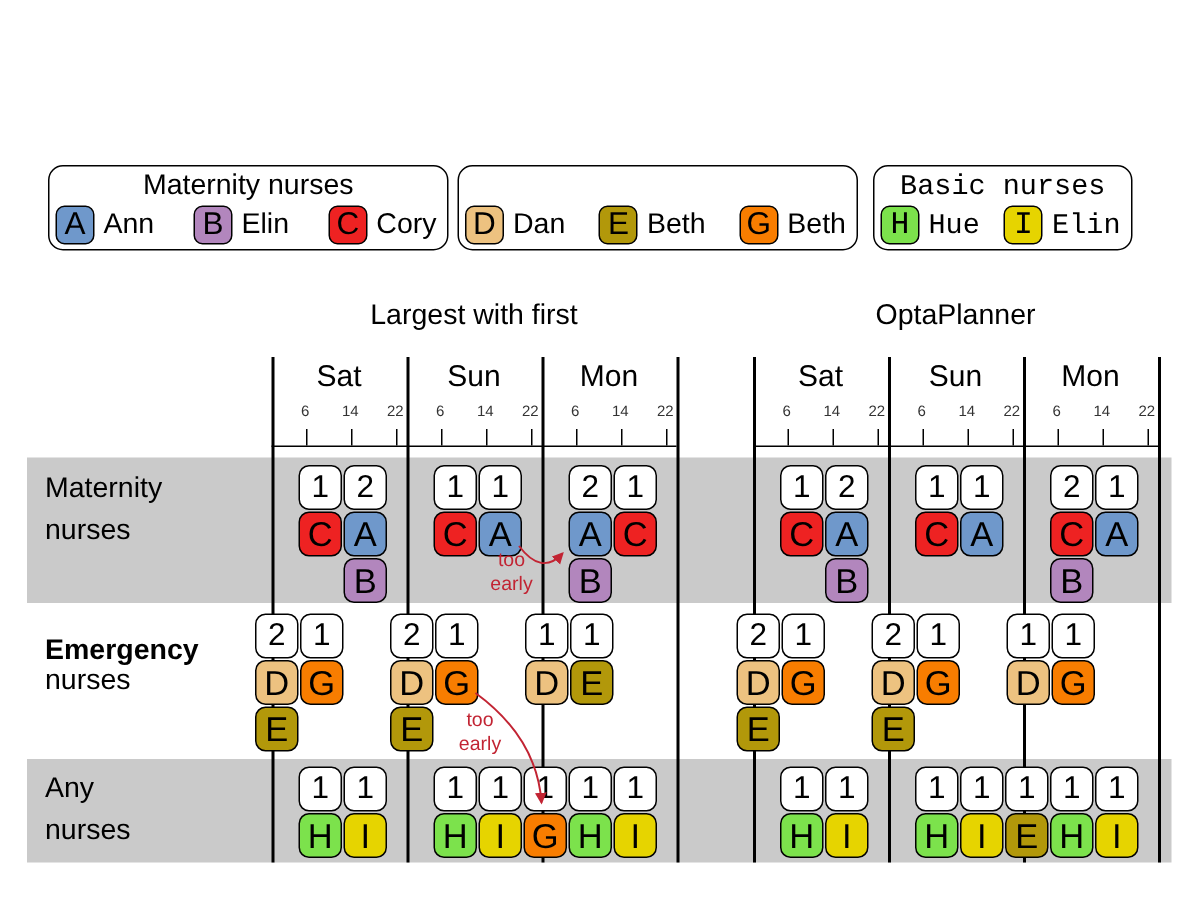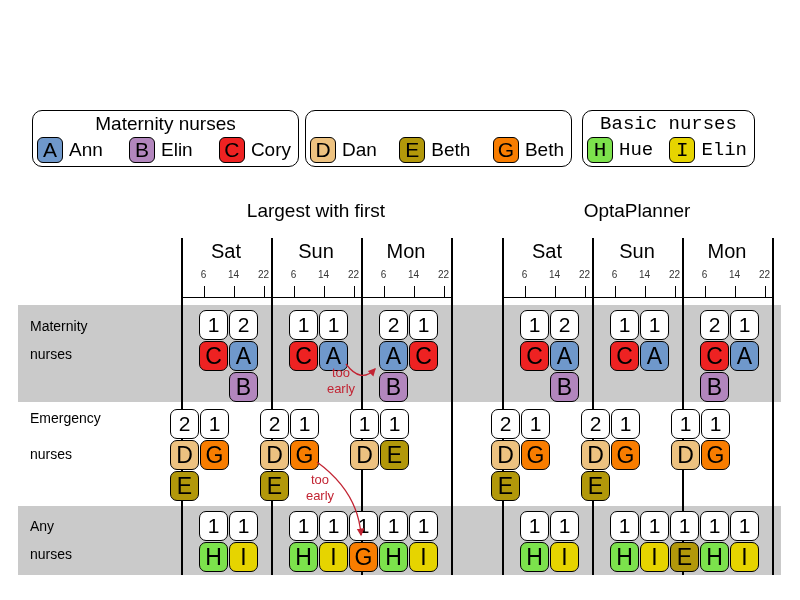--- a/index.html
+++ b/index.html
@@ -9,21 +9,21 @@
   #page-title{left:0;top:20px;width:800px;text-align:center;font-size:40px;letter-spacing:0;}
   #page-subtitle{left:0;top:68px;width:800px;text-align:center;font-size:13px;}
   .legend-box{border:1.6px solid #000;border-radius:10px;background:#fff;height:57px;box-sizing:border-box;}
   .legend-title{left:0;top:2px;width:100%;text-align:center;font-size:19px;}
   .legend-items{left:4px;right:7px;bottom:3px;display:flex;justify-content:space-between;align-items:center;}
   .legend-item{display:flex;align-items:center;gap:6px;}
   .swatch{width:26px;height:26px;border:1.6px solid #000;border-radius:6px;box-sizing:border-box;
           display:flex;align-items:center;justify-content:center;font-size:21px;}
   .legend-name{font-size:19px;}
   .band{left:18px;width:763px;z-index:0;}
-  .row-label{left:30px;width:150px;font-size:14px;line-height:28px;z-index:1;}
+  .row-label{left:30px;width:150px;font-size:19px;line-height:28px;z-index:1;}
   .chart-name{top:200px;width:270px;text-align:center;font-size:19px;z-index:1;}
   .day-label{top:240px;width:90px;text-align:center;font-size:20px;z-index:1;}
   .tick-label{top:269px;width:24px;margin-left:-12px;text-align:center;font-size:10px;color:#333;z-index:1;}
   .tick-mark{top:286px;width:1px;height:11px;background:#000;z-index:1;}
   .day-line{top:238px;width:1.5px;height:337px;background:#000;z-index:1;}
   .baseline{top:297px;height:1.2px;background:#000;z-index:1;}
   .cell{width:29px;height:30px;border:1.6px solid #000;border-radius:7px;box-sizing:border-box;
         display:flex;align-items:center;justify-content:center;z-index:2;}
   .cell.num{background:#fff;font-size:21px;}
   .cell.nurse{font-size:23px;}
@@ -79,21 +79,21 @@
             <div class="swatch" style="position: static; background: rgb(230, 212, 0);">I</div>
             <div class="legend-name" style="position: static;">Elin</div>
           </div>
         </div>
       </div>
     </div>
   <div id="diagram">
       <div class="abs band" style="top: 305px; height: 97px; background: rgb(202, 202, 202);"></div>
       <div class="abs row-label" style="top: 312px;">Maternity</div>
       <div class="abs row-label" style="top: 340px;">nurses</div>
-      <div class="abs row-label" style="top: 404px;">Emergency</div>
+      <div class="abs row-label" style="top: 420px; font-weight: bold;">Emergency</div>
       <div class="abs row-label" style="top: 440px;">nurses</div>
       <div class="abs band" style="top: 506px; height: 69px; background: rgb(202, 202, 202);"></div>
       <div class="abs row-label" style="top: 512px;">Any</div>
       <div class="abs row-label" style="top: 540px;">nurses</div>
       <div class="abs chart-name" style="left: 181px;">Largest with first</div>
       <div class="abs day-line" style="left: 181px;"></div>
       <div class="abs day-line" style="left: 271px;"></div>
       <div class="abs day-line" style="left: 361px;"></div>
       <div class="abs day-line" style="left: 451px;"></div>
       <div class="abs baseline" style="left: 181px; width: 270px;"></div>

